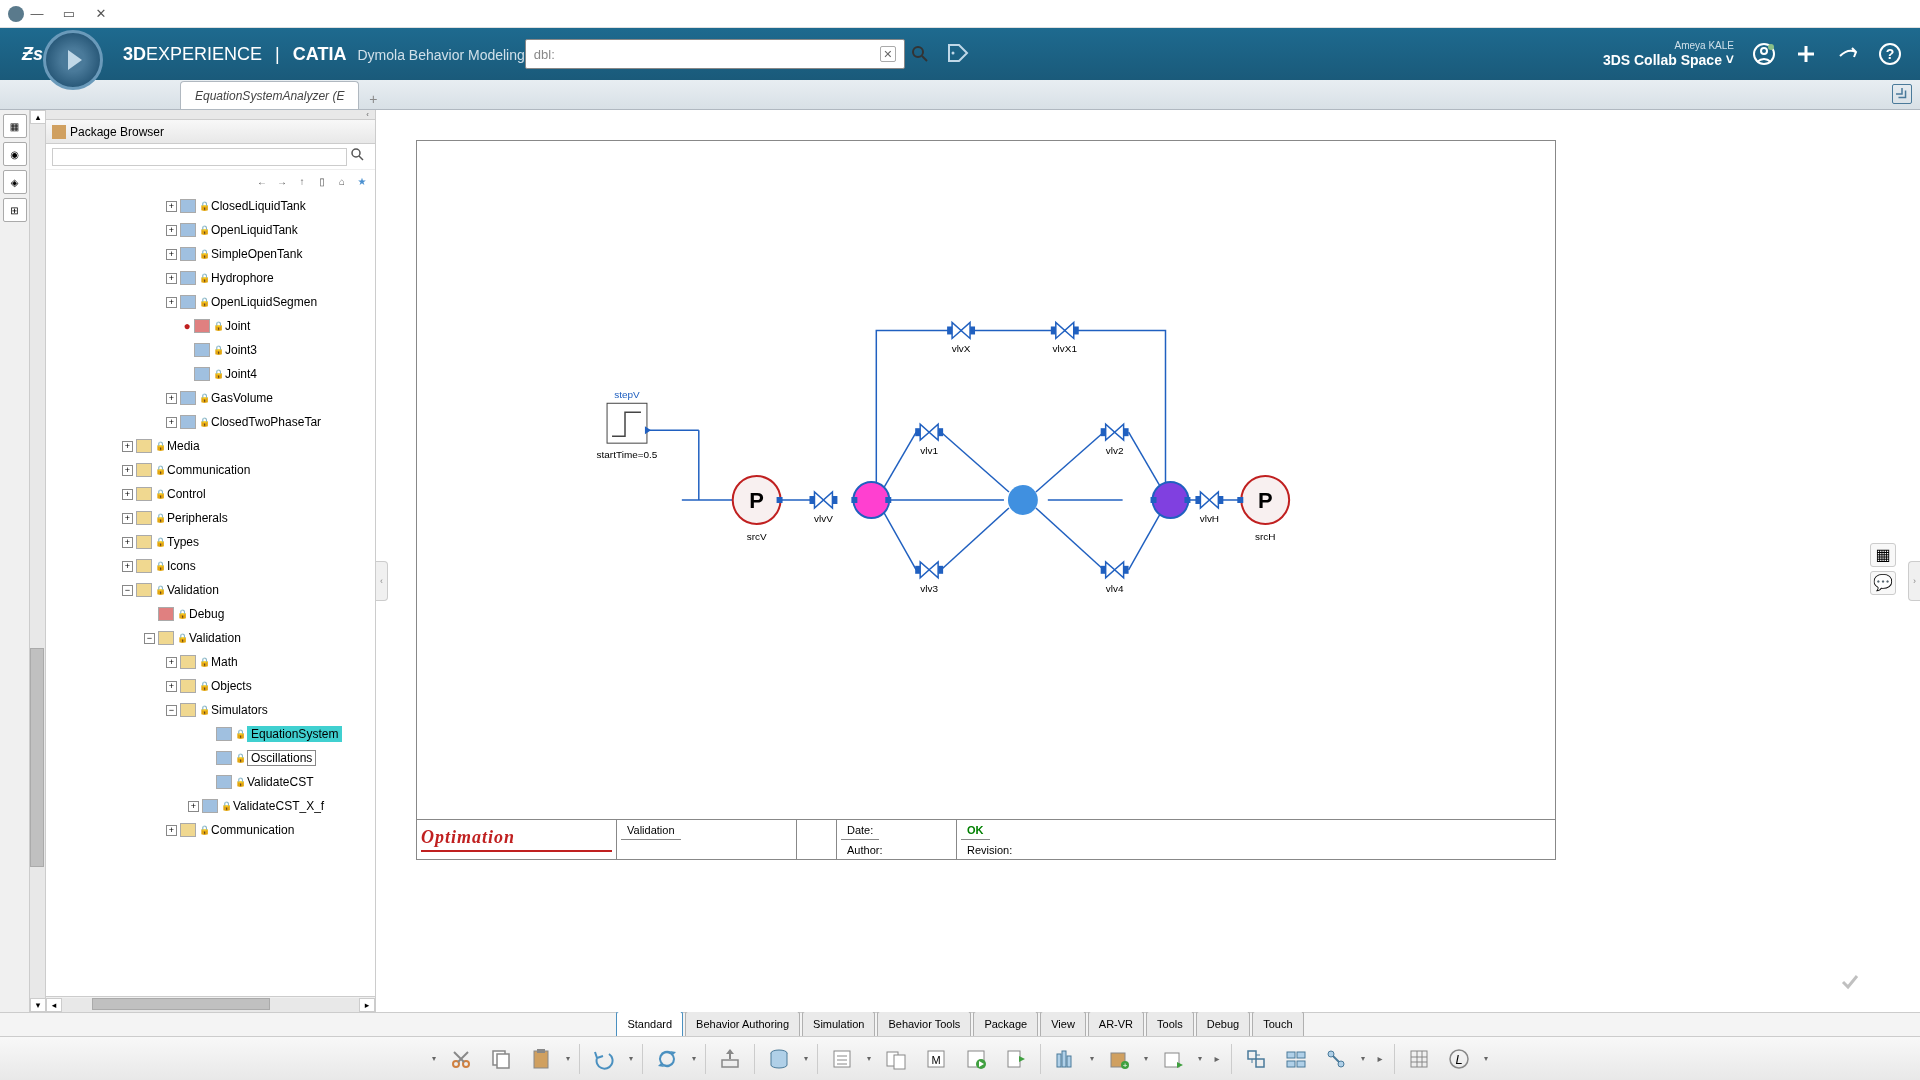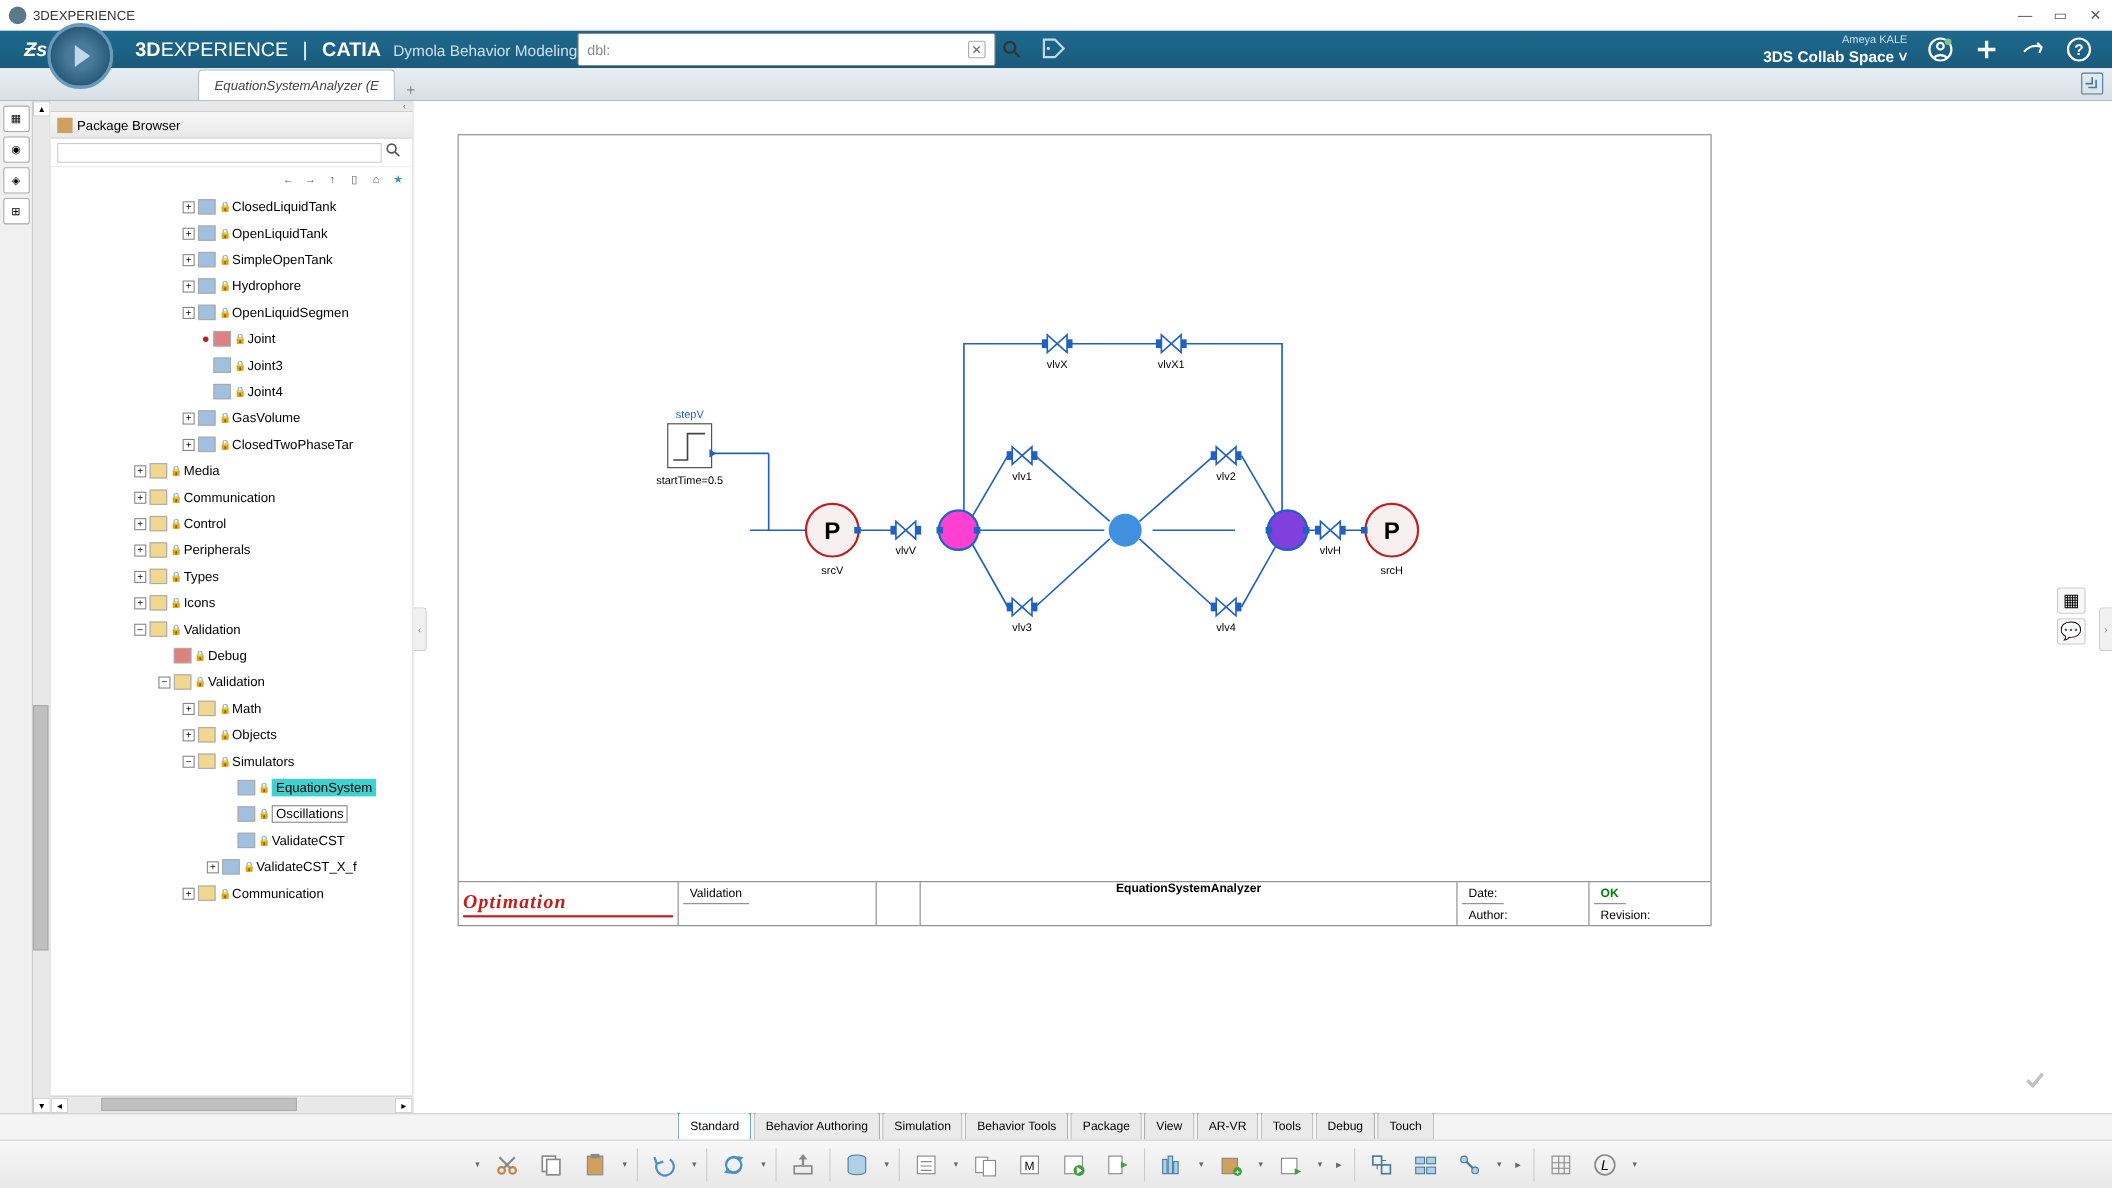--- a/index.html
+++ b/index.html
@@ -6,21 +6,21 @@
 body { width: 1920px; height: 1080px; overflow: hidden; background: #fff; display: flex; flex-direction: column; }
 
 
 .titlebar { height: 28px; background: #fff; display: flex; align-items: center; padding: 0 8px; border-bottom: 1px solid #e0e0e0; }
 .titlebar-icon { width: 16px; height: 16px; background: #5a7a8c; border-radius: 50%; margin-right: 6px; }
 .titlebar-text { font-size: 12px; color: #333; flex: 1; }
 .titlebar-controls { display: flex; gap: 18px; align-items: center; }
 .titlebar-btn { width: 14px; height: 14px; cursor: pointer; display: flex; align-items: center; justify-content: center; font-size: 13px; color: #555; }
 
 
-.topbar { height: 34px; background: linear-gradient(#1e6a8f, #1a5a7a); display: flex; align-items: center; padding-left: 12px; position: relative; }
+.topbar { height: 52px; background: linear-gradient(#1e6a8f, #1a5a7a); display: flex; align-items: center; padding-left: 12px; position: relative; }
 .compass { width: 60px; height: 60px; background: radial-gradient(circle, #4a7a9a 30%, #2a5a7a 70%); border-radius: 50%; border: 3px solid #6a9aba; position: relative; top: 6px; display: flex; align-items: center; justify-content: center; z-index: 10; }
 .compass-play { width: 0; height: 0; border-left: 14px solid #c0d8e8; border-top: 10px solid transparent; border-bottom: 10px solid transparent; margin-left: 4px; }
 .brand-logo { font-size: 18px; font-weight: bold; color: #fff; margin-left: 10px; font-style: italic; }
 .brand { font-size: 18px; color: #fff; margin-left: 20px; }
 .brand b { font-weight: bold; }
 .brand-sep { color: #fff; margin: 0 8px; }
 .brand-sub { font-size: 14px; color: #d0e0ea; margin-left: 6px; }
 
 .search-wrap { display: flex; align-items: center; }
 .search-box { width: 380px; height: 30px; background: #fff; border: 1px solid #888; border-radius: 2px; padding: 0 8px; font-size: 13px; color: #888; display: flex; align-items: center; }
@@ -101,21 +101,20 @@
 .tool-drop { width: 10px; display: flex; align-items: center; justify-content: center; font-size: 8px; color: #666; cursor: pointer; }
 .tool-arrow { width: 16px; height: 36px; display: flex; align-items: center; justify-content: center; font-size: 10px; color: #666; cursor: pointer; }
 
 svg { display: block; }
 </style>
 </head>
 <body>
 
 <div class="titlebar">
   <div class="titlebar-icon"></div>
-  <div class="titlebar-text">3DEXPERIENCE</div>
   <div class="titlebar-controls">
     <div class="titlebar-btn">—</div>
     <div class="titlebar-btn">▭</div>
     <div class="titlebar-btn">✕</div>
   </div>
 </div>
 
 <div class="topbar">
   <span class="brand-logo">Ƶѕ</span>
   <div class="compass">
@@ -529,21 +528,20 @@
       <div class="titleblock">
         <div class="tb-cell" style="width:200px;flex-direction:column">
           <span class="optimation">Optimation</span>
           <div class="optimation-underline"></div>
         </div>
         <div class="tb-cell tb-split" style="width:180px">
           <div class="tb-row" style="justify-content:center">Validation</div>
           <div class="tb-row"></div>
         </div>
         <div class="tb-cell" style="width:40px"></div>
-        <div class="tb-cell" style="flex:1;font-weight:bold">EquationSystemAnalyzer</div>
         <div class="tb-cell tb-split" style="width:120px">
           <div class="tb-row" style="justify-content:center">Date:</div>
           <div class="tb-row">Author:</div>
         </div>
         <div class="tb-cell tb-split" style="width:110px;border-right:none">
           <div class="tb-row" style="justify-content:center;color:#008000;font-weight:bold">OK</div>
           <div class="tb-row">Revision:</div>
         </div>
       </div>
     </div>

